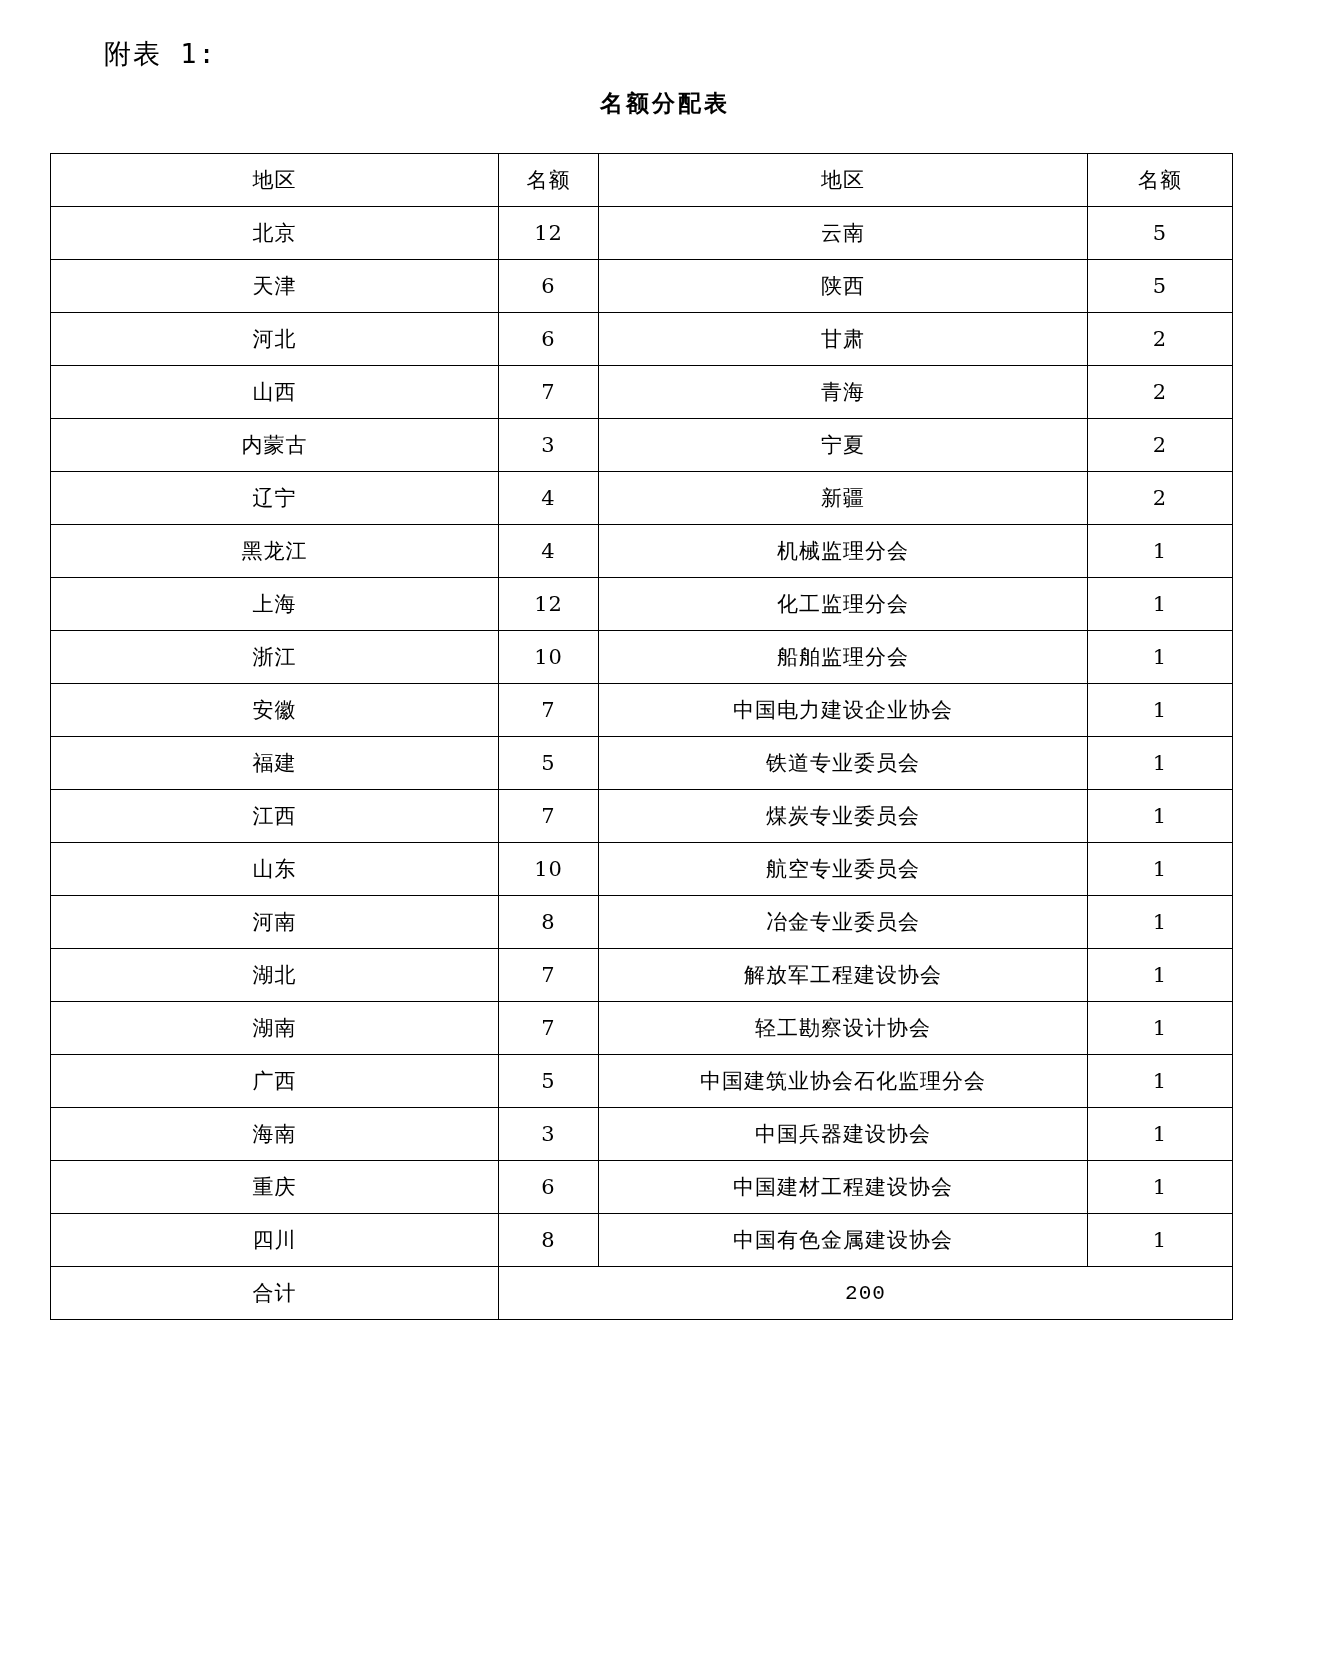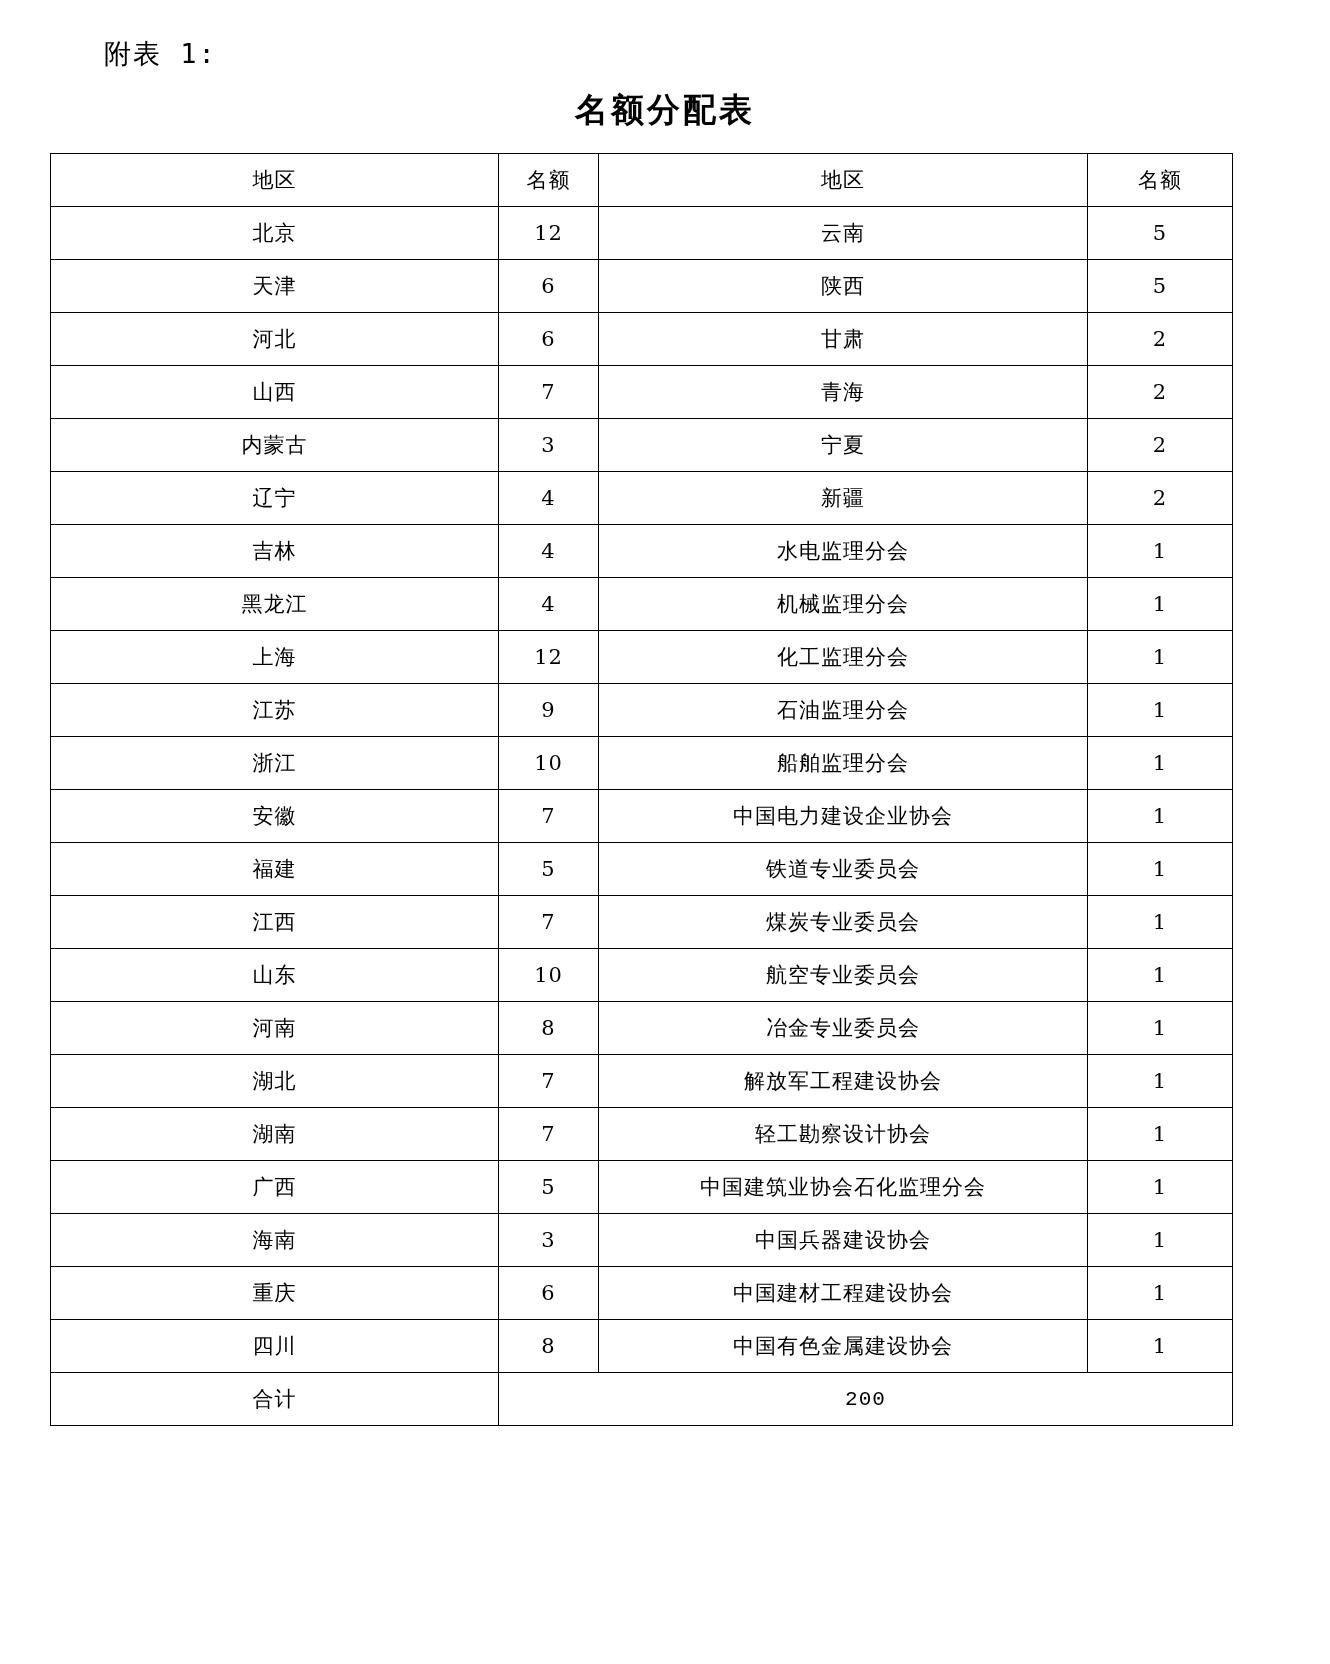--- a/index.html
+++ b/index.html
@@ -29,21 +29,21 @@
     font-size: 27px;
     letter-spacing: 2px;
     font-family: "DejaVu Sans Mono", "Liberation Mono", monospace;
   }
   .doc-title {
     position: absolute;
     left: 0;
     right: 0;
     top: 88px;
     text-align: center;
-    font-size: 33px;
+    font-size: 23px;
     font-weight: bold;
     letter-spacing: 3px;
     font-family: "DejaVu Serif", "Liberation Serif", serif;
   }
   table.quota {
     position: absolute;
     left: 50px;
     top: 153px;
     width: 1182px;
     border-collapse: collapse;
@@ -142,41 +142,29 @@
         <td class="region">宁夏</td>
         <td class="num">2</td>
       </tr>
         <tr>
         <td class="region">辽宁</td>
         <td class="num">4</td>
         <td class="region">新疆</td>
         <td class="num">2</td>
       </tr>
         <tr>
-        <td class="region">吉林</td>
-        <td class="num">4</td>
-        <td class="region">水电监理分会</td>
-        <td class="num">1</td>
-      </tr>
-        <tr>
         <td class="region">黑龙江</td>
         <td class="num">4</td>
         <td class="region">机械监理分会</td>
         <td class="num">1</td>
       </tr>
         <tr>
         <td class="region">上海</td>
         <td class="num">12</td>
         <td class="region">化工监理分会</td>
-        <td class="num">1</td>
-      </tr>
-        <tr>
-        <td class="region">江苏</td>
-        <td class="num">9</td>
-        <td class="region">石油监理分会</td>
         <td class="num">1</td>
       </tr>
         <tr>
         <td class="region">浙江</td>
         <td class="num">10</td>
         <td class="region">船舶监理分会</td>
         <td class="num">1</td>
       </tr>
         <tr>
         <td class="region">安徽</td>

